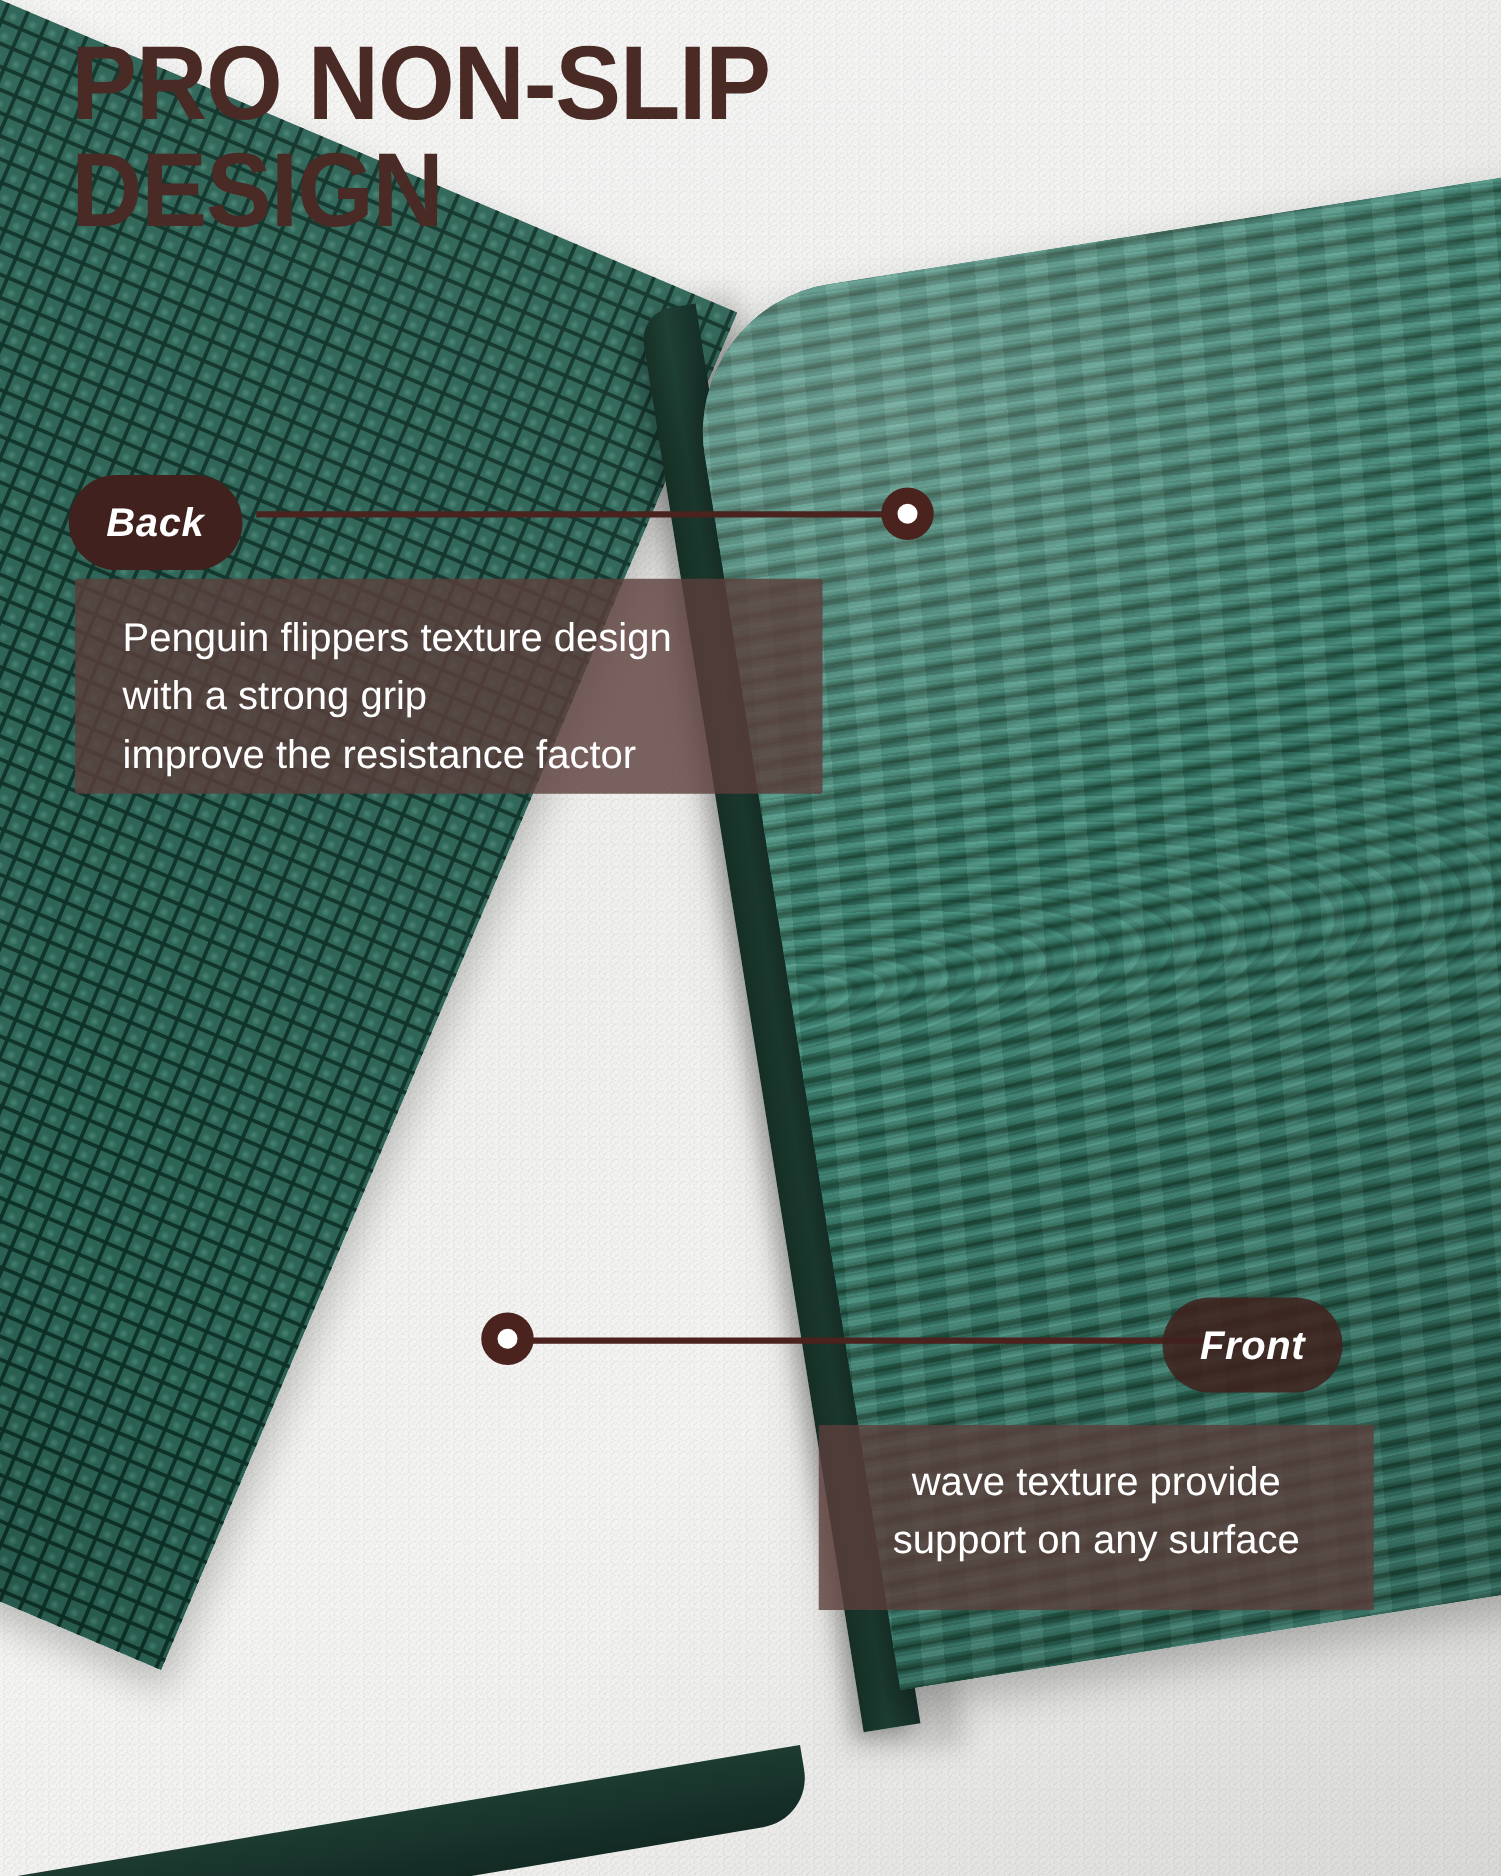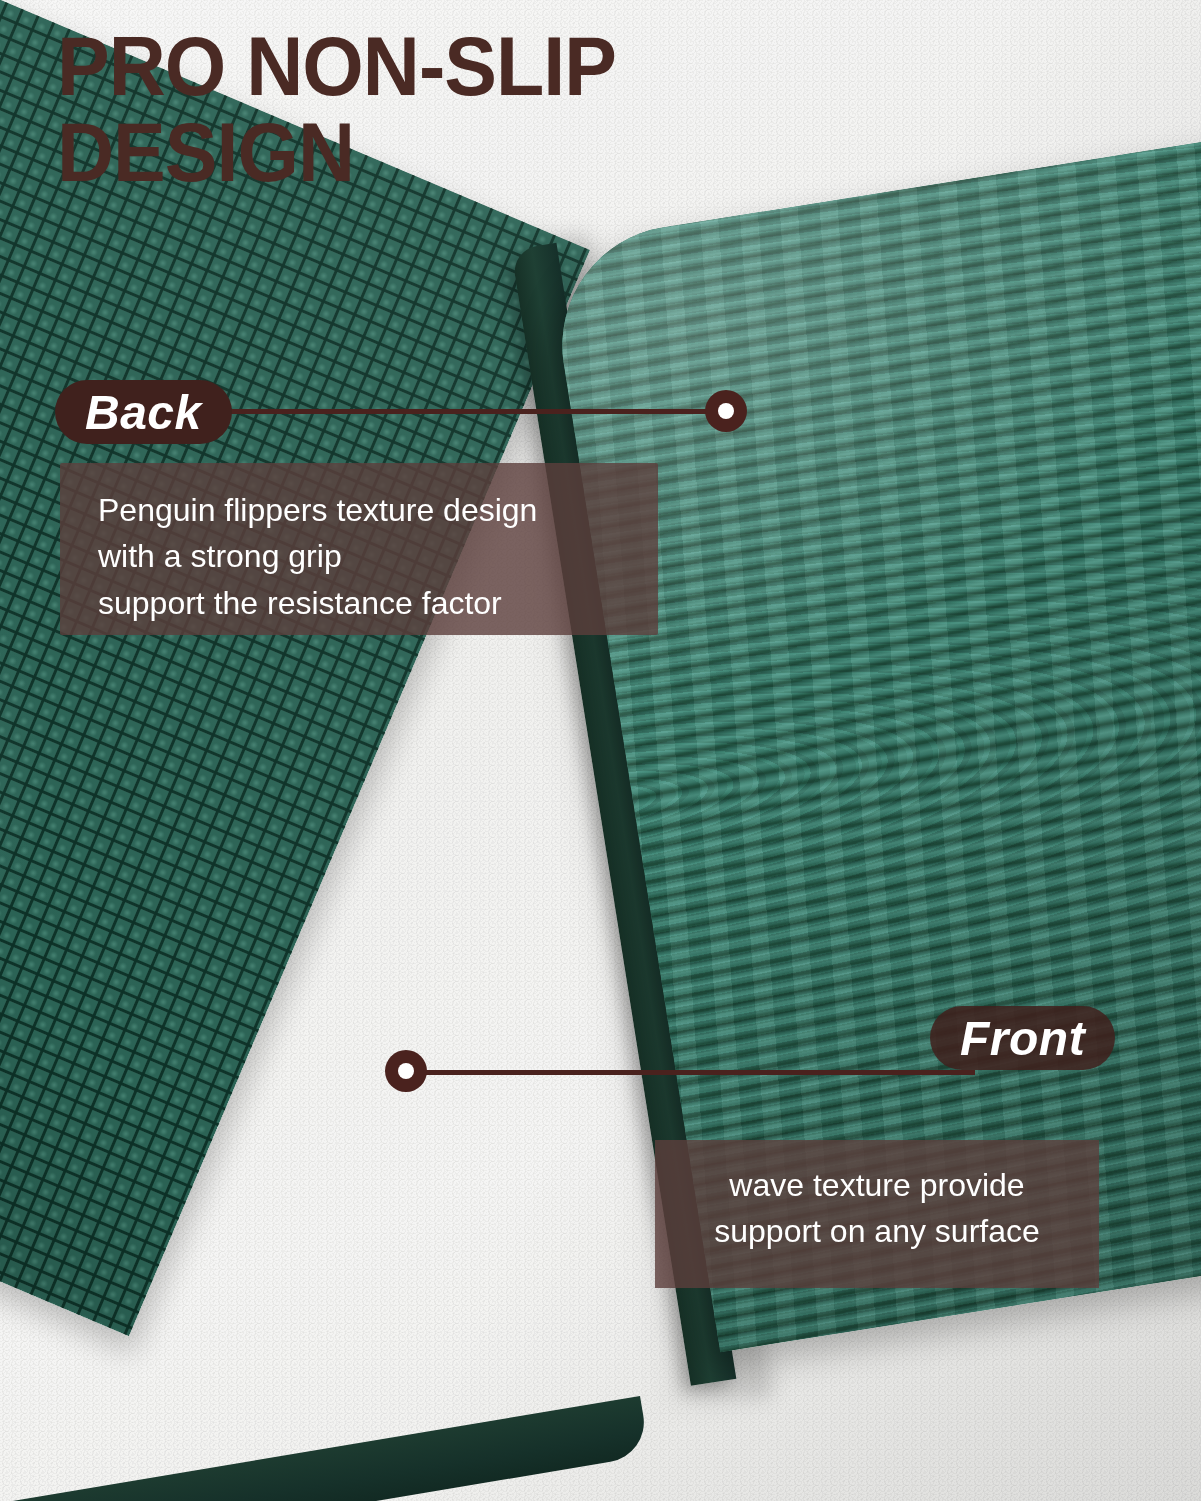--- a/index.html
+++ b/index.html
@@ -149,33 +149,33 @@
     white-space:pre-line;
   }
 
   
   .pill{
     position:absolute;
     display:flex;align-items:center;justify-content:center;
     color:#ffffff;
     font-style:italic;
     font-weight:bold;
-    font-size:48px;
+    font-size:32px;
     letter-spacing:.5px;
     border-radius:44px;
     padding:0 30px;
-    height:64px;
+    height:76px;
     box-sizing:border-box;
   }
   .pill-back{
     left:55px;top:380px;
     background:#40211d;
   }
   .pill-front{
-    left:930px;top:1006px;
+    left:930px;top:1038px;
     background:rgba(64,33,29,.86);
   }
 
   
   .leader{
     position:absolute;
     height:5px;
     background:#4a221e;
   }
   .leader-back{left:205px;top:409px;width:530px;}
@@ -240,21 +240,21 @@
   </div>
 
   <div class="heading">PRO NON-SLIP
 DESIGN</div>
 
   <div class="leader leader-back"></div>
   <div class="dot dot-back"></div>
   <div class="pill pill-back">Back</div>
   <div class="caption caption-back">Penguin flippers texture design
 with a strong grip
-support the resistance factor</div>
+improve the resistance factor</div>
 
   <div class="leader leader-front"></div>
   <div class="dot dot-front"></div>
   <div class="pill pill-front">Front</div>
   <div class="caption caption-front">wave texture provide
 support on any surface</div>
 
 </div>
 
 </body></html>

